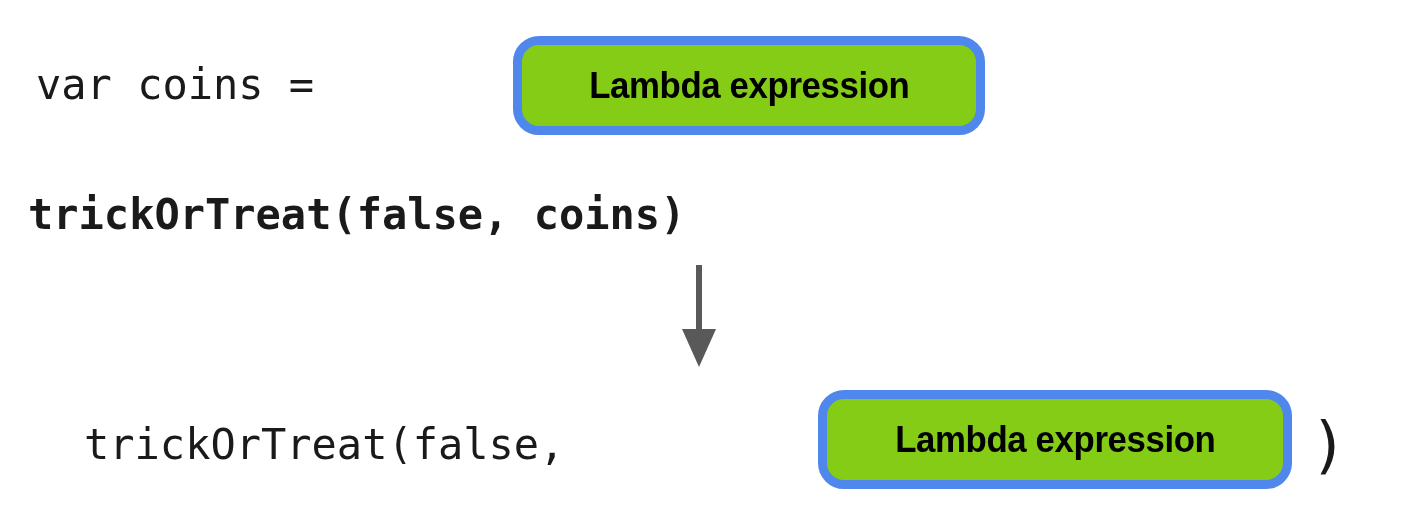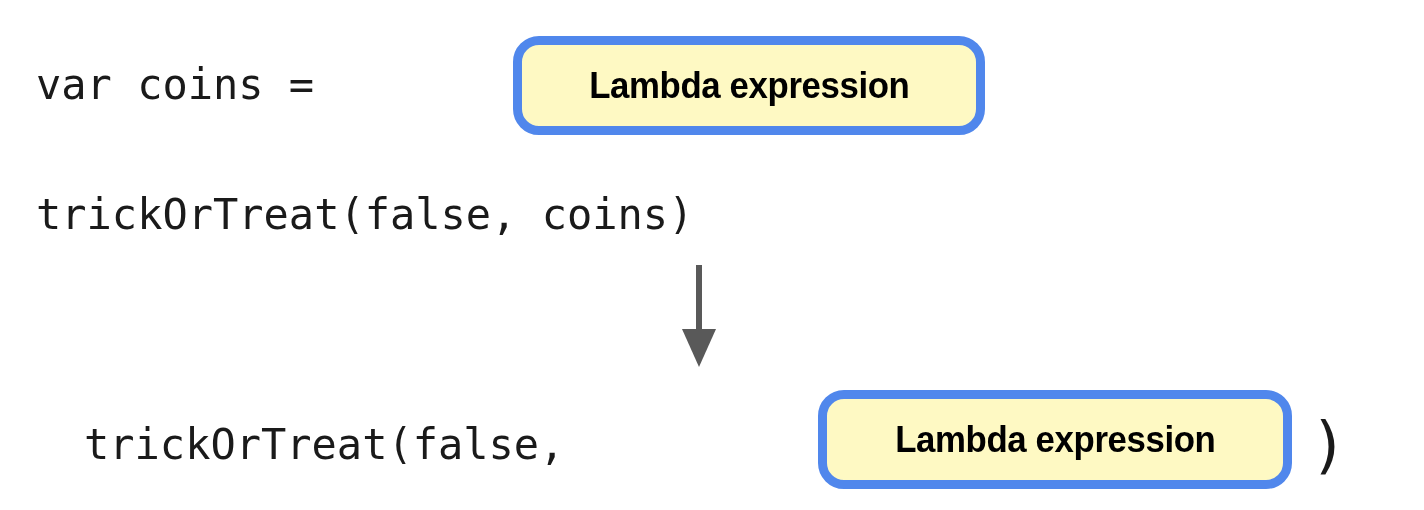--- a/index.html
+++ b/index.html
@@ -30,21 +30,21 @@
     font-family: "DejaVu Sans Mono", "Liberation Mono", monospace;
     font-size: 42px;
     font-weight: 400;
     line-height: 62px;
     color: #1a1a1a;
     white-space: pre;
     letter-spacing: 0px;
   }
 
   #line-1 { left: 36px;  top: 54px; }
-  #line-2 { left: 36px;  top: 184px; }
+  #line-2 { left: 28px;  top: 184px; font-weight: bold; }
   #line-3 { left: 36px;  top: 414px; margin-left: 48px; }
 
   
   #line-3-tail {
     position: absolute;
     left: 1310px;
     top: 414px;
     font-family: "DejaVu Sans Mono", "Liberation Mono", monospace;
     font-size: 62px;
     line-height: 62px;
@@ -52,21 +52,21 @@
     white-space: pre;
   }
 
   
   .chip {
     position: absolute;
     box-sizing: border-box;
     display: flex;
     align-items: center;
     justify-content: center;
-    background: #fef9c3;
+    background: #84cc16;
     border: 9px solid #5087ec;
     border-radius: 26px;
   }
   .chip-label {
     font-family: "Liberation Sans", sans-serif;
     font-weight: 700;
     font-size: 37px;
     line-height: 37px;
     color: #000000;
     white-space: nowrap;

